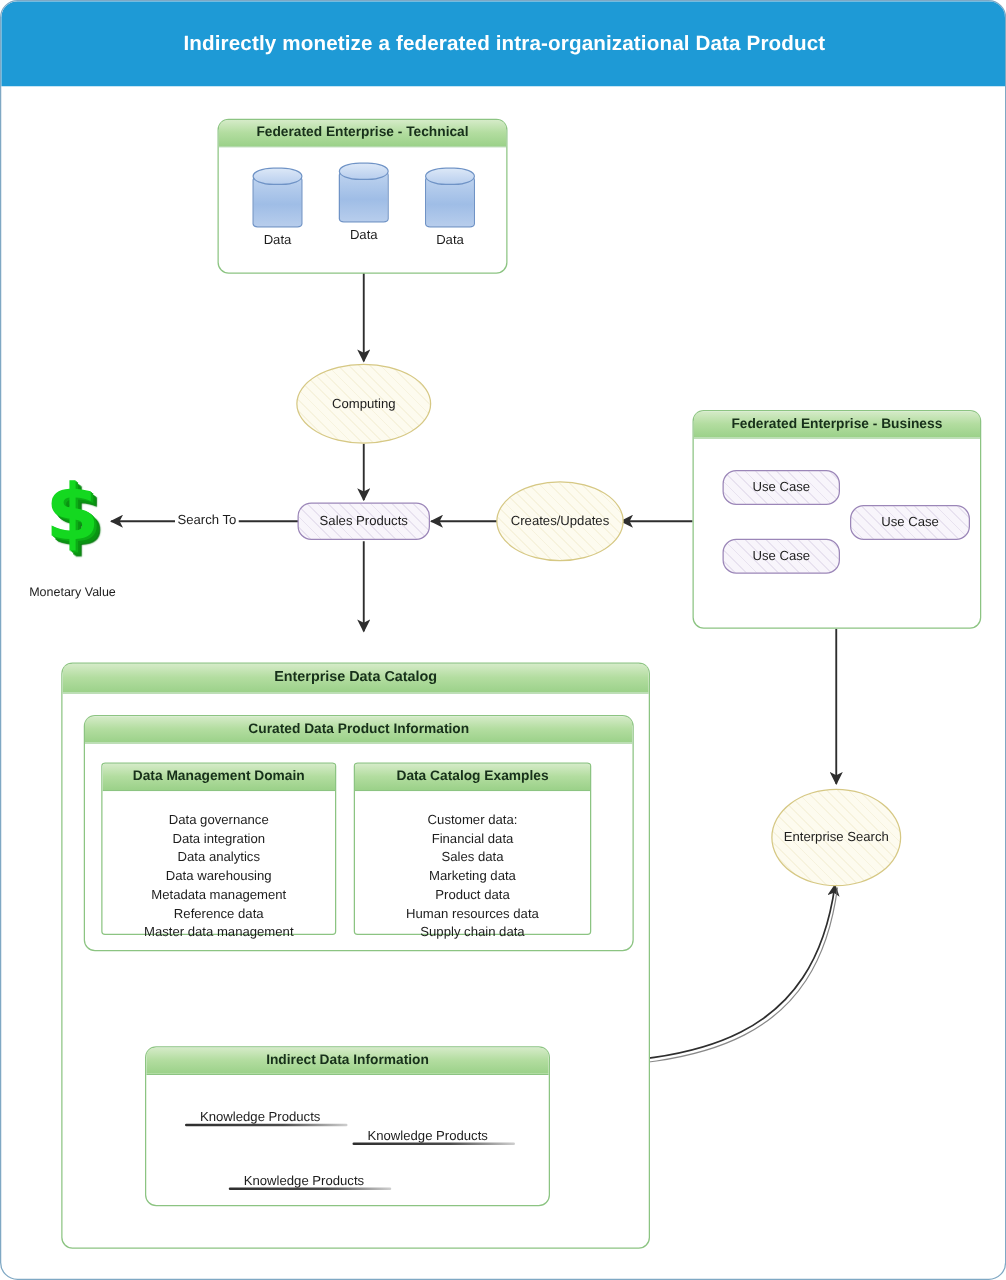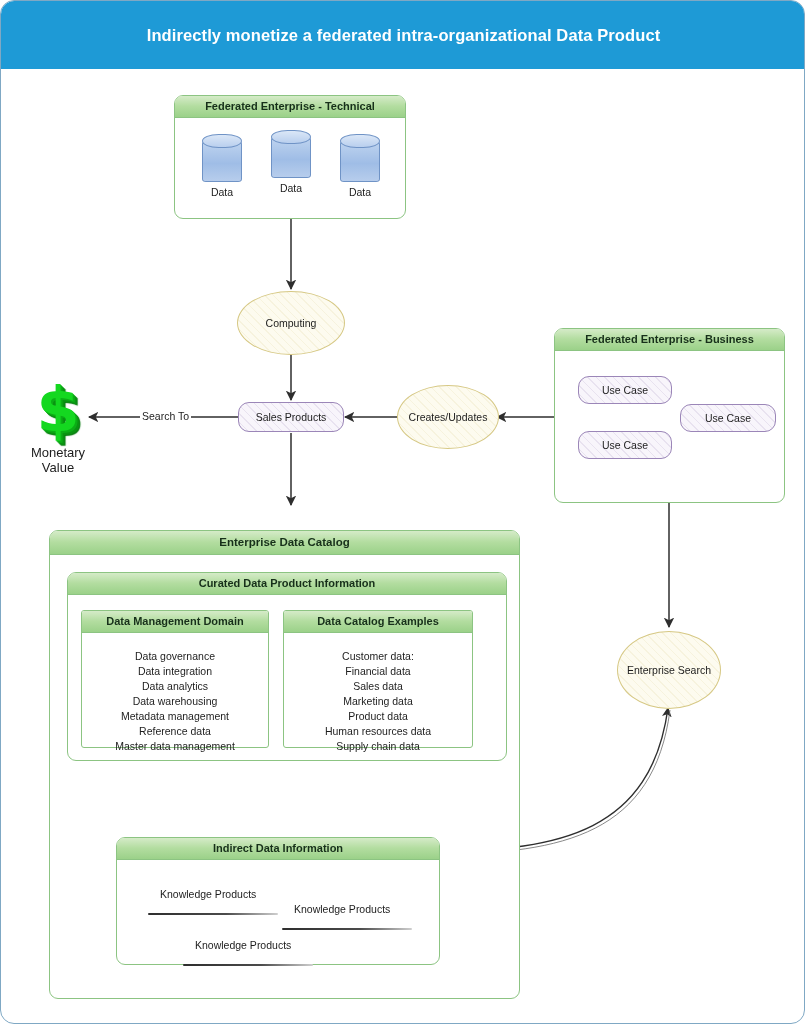--- a/index.html
+++ b/index.html
@@ -156,38 +156,38 @@
     font-family: "DejaVu Sans", sans-serif;
     color: #14d820;
     text-shadow:
       1px 1px 0 #0cae16,
       2px 2px 0 #0cae16,
       3px 3px 0 #0a9412,
       4px 4px 0 #0a9412,
       5px 5px 1px #07790e;
   }
   #dollar-label {
-    margin-top: 4px;
-    font-size: 13px;
+    margin-top: 28px;
+    font-size: 10px;
     color: #1d1d1d;
   }
   
   .listbox {
     text-align: center;
     font-size: 10.5px;
     line-height: 15px;
     color: #1d1d1d;
     padding-top: 16px;
   }
   
   .kp {
     position: absolute;
     font-size: 10.5px;
     color: #1d1d1d;
-    padding-bottom: 15px;
+    padding-bottom: 1px;
     white-space: nowrap;
   }
   .kp::after {
     content: "";
     position: absolute;
     left: -12px;
     right: -22px;
     bottom: 0;
     height: 1.6px;
     background: linear-gradient(90deg, #2e2e2e 0%, #4b4b4b 60%, #cfcfcf 100%);

